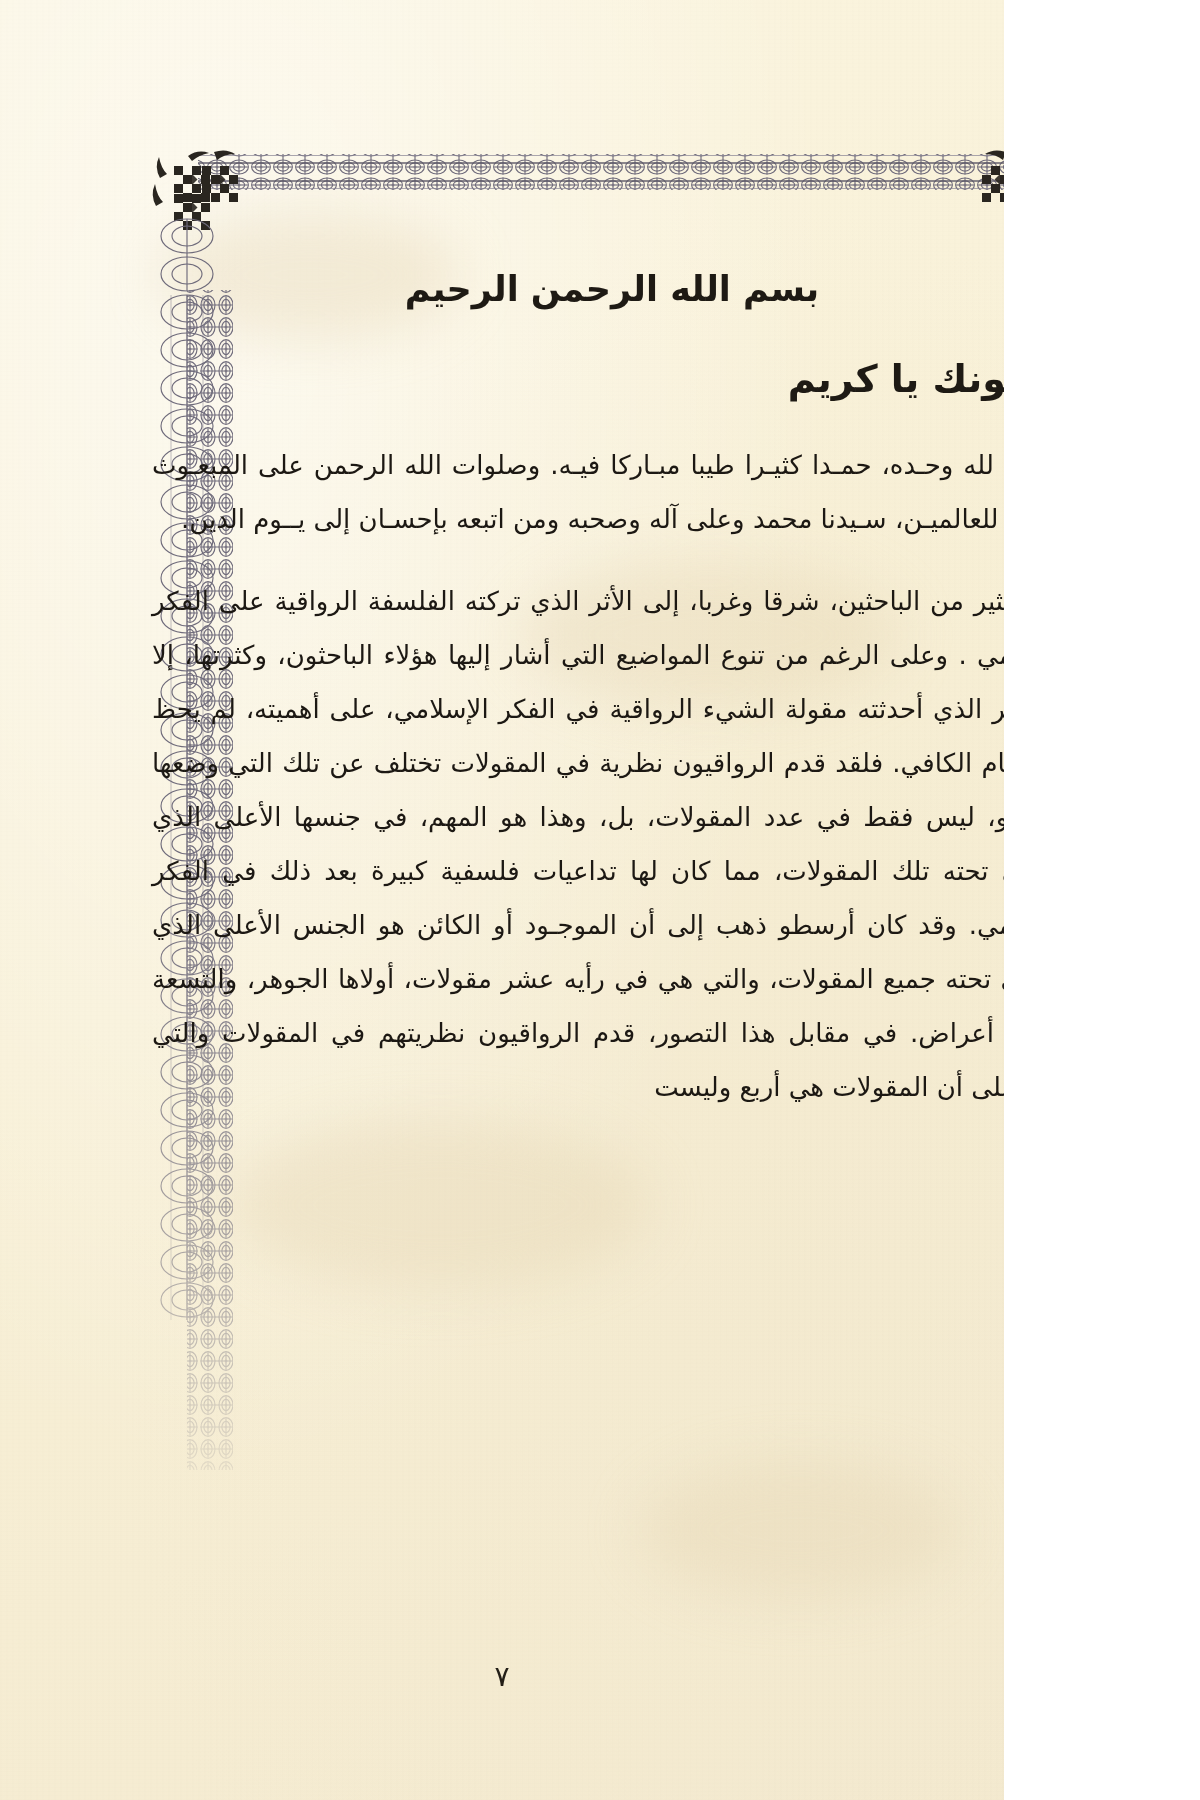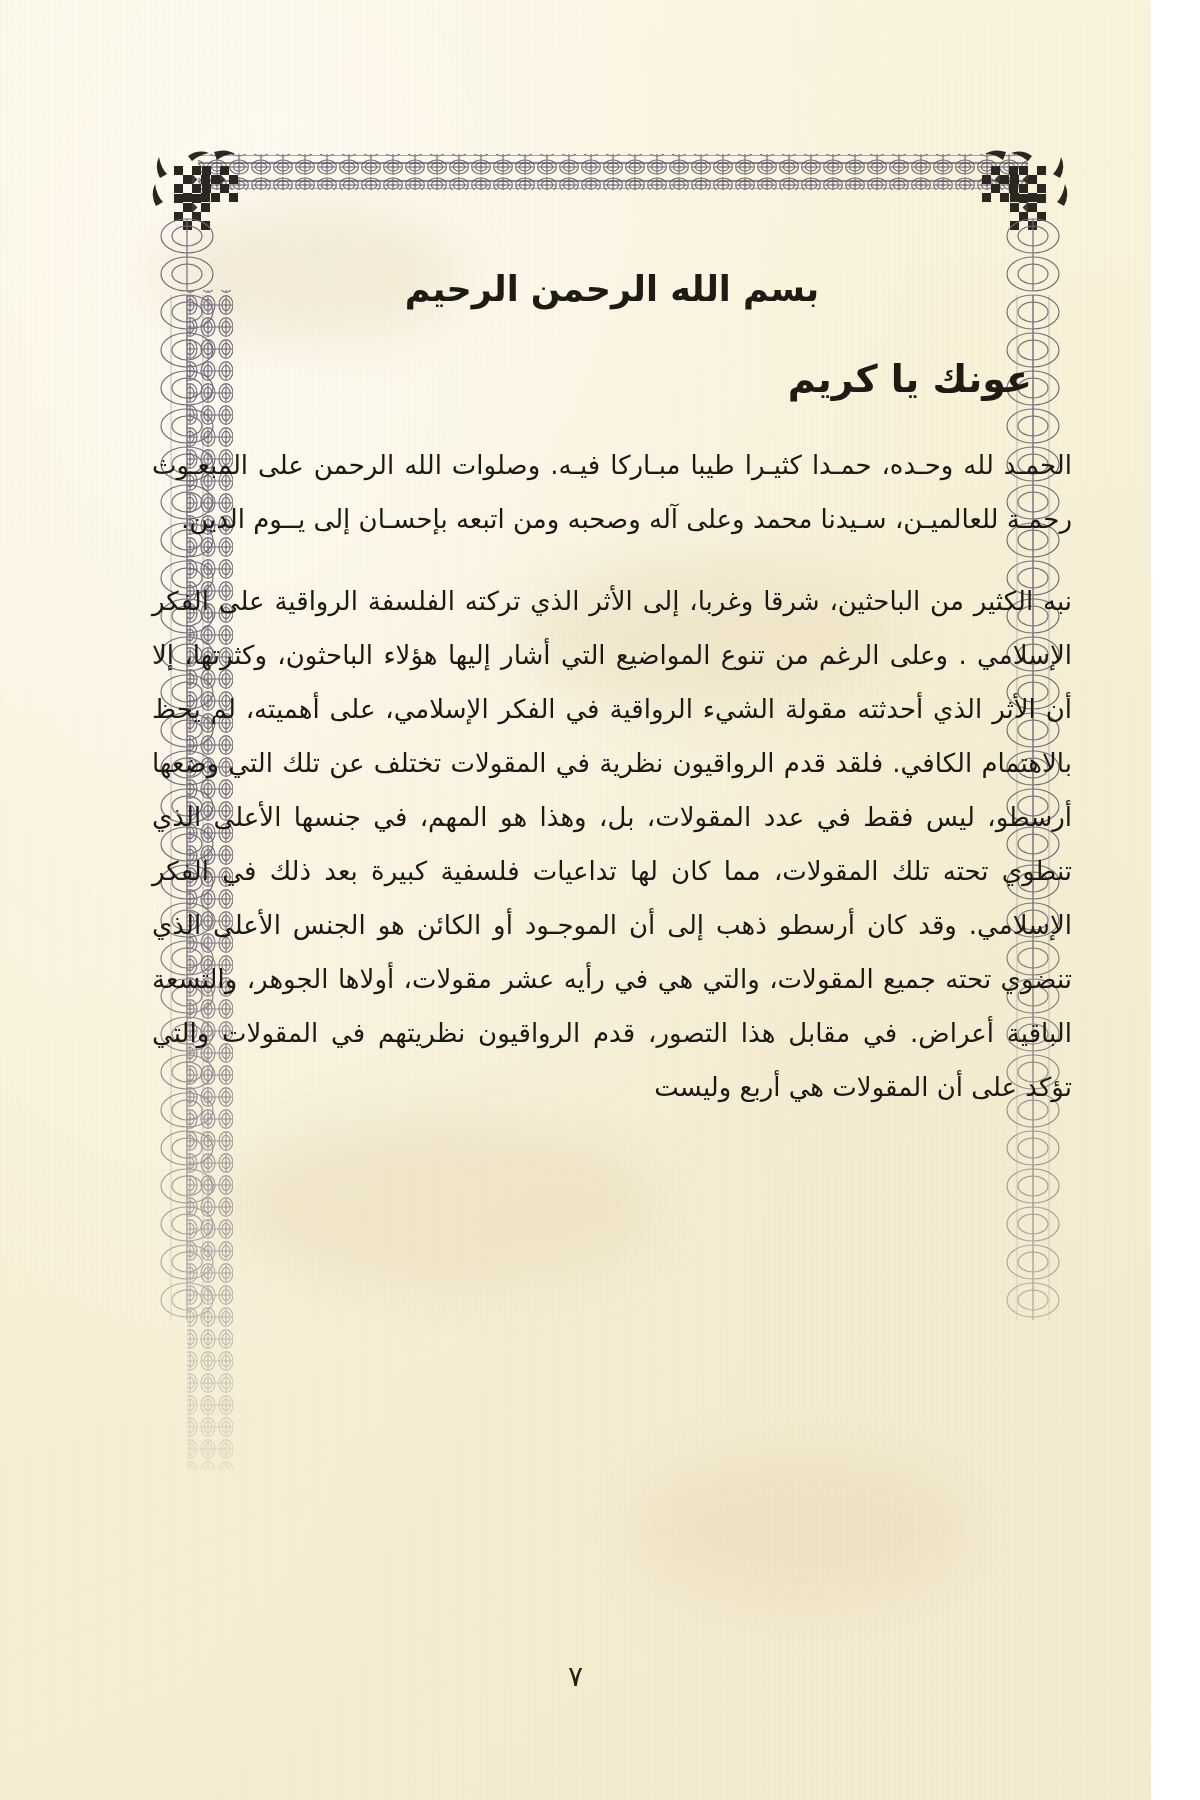--- a/index.html
+++ b/index.html
@@ -8,21 +8,21 @@
     background: #ffffff;
   }
   body {
     width: 1200px;
     height: 1800px;
     font-family: "DejaVu Sans", sans-serif;
   }
 
   .page {
     position: relative;
-    width: 1151px;
+    width: 1004px;
     height: 1800px;
     background: #faf3dc;
     background-image:
       radial-gradient(ellipse at 22% 18%, rgba(255,255,255,0.55) 0%, rgba(255,255,255,0) 55%),
       radial-gradient(ellipse at 78% 72%, rgba(242,232,205,0.6) 0%, rgba(242,232,205,0) 60%),
       linear-gradient(158deg, #fbf5e0 0%, #f8f0d6 48%, #f4ead0 100%);
     overflow: hidden;
     box-sizing: border-box;
   }
 

